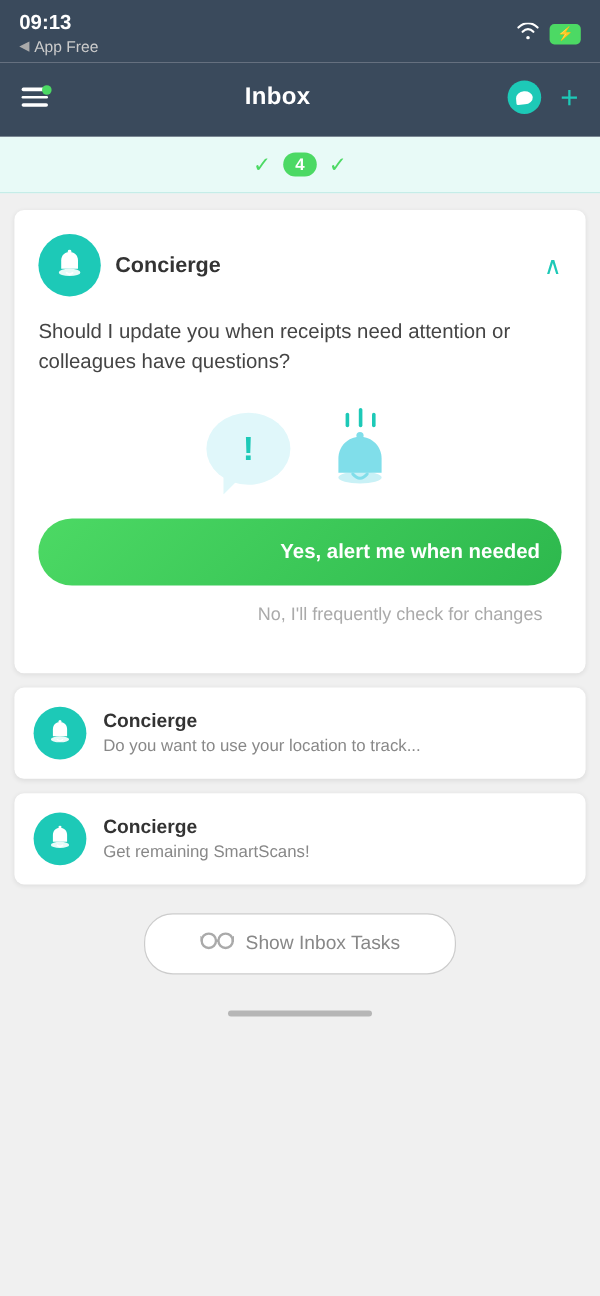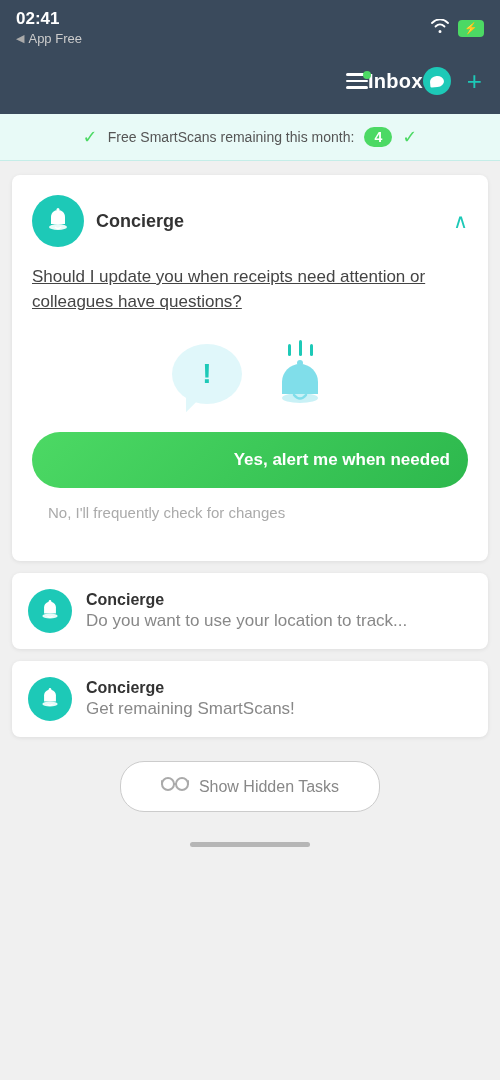--- a/index.html
+++ b/index.html
@@ -61,21 +61,21 @@
       border-radius: 4px;
       position: relative;
     }
 
     
     .header {
       background: #3a4a5c;
       color: white;
       display: flex;
       align-items: center;
-      justify-content: flex-end;
+      justify-content: space-between;
       padding: 10px 18px 14px;
       height: 62px;
     }
     .header-menu {
       display: flex;
       flex-direction: column;
       gap: 4px;
       cursor: pointer;
       position: relative;
     }
@@ -213,21 +213,20 @@
       color: #1dc9b7;
       font-size: 20px;
       font-weight: 300;
     }
 
     .concierge-question {
       font-size: 17px;
       color: #444;
       line-height: 1.45;
       margin-top: 18px;
-      text-decoration: underline;
     }
 
     
     .illustration-area {
       display: flex;
       justify-content: center;
       align-items: center;
       gap: 30px;
       padding: 30px 0 20px;
     }
@@ -299,21 +298,21 @@
       cursor: pointer;
       margin-top: 8px;
     }
     .btn-secondary-text {
       display: block;
       width: 100%;
       background: none;
       border: none;
       color: #aaa;
       font-size: 15px;
-      text-align: left;
+      text-align: right;
       padding: 16px;
       cursor: pointer;
     }
 
     
     .concierge-row {
       display: flex;
       align-items: center;
       padding: 16px 16px;
       gap: 14px;
@@ -331,21 +330,21 @@
     .concierge-row-text {
       display: flex;
       flex-direction: column;
     }
     .concierge-row-title {
       font-size: 16px;
       font-weight: 600;
       color: #333;
     }
     .concierge-row-subtitle {
-      font-size: 17px;
+      font-size: 14px;
       color: #888;
       margin-top: 2px;
     }
 
     
     .show-hidden {
       display: flex;
       align-items: center;
       justify-content: center;
       gap: 10px;
@@ -379,21 +378,21 @@
       background: #333;
       border-radius: 3px;
       opacity: 0.3;
     }
   </style>
 </head>
 <body>
 
 <div class="status-bar">
   <div class="status-left">
-    <span class="status-time">02:41</span>
+    <span class="status-time">09:13</span>
     <span class="status-carrier">
       <span class="status-carrier-arrow">◀</span>
       <span>App Free</span>
     </span>
   </div>
   <div class="status-right">
     <span class="wifi-icon">
       <svg width="20" height="14" viewBox="0 0 20 14">
         <path d="M10 11a1.5 1.5 0 1 1 0 3 1.5 1.5 0 0 1 0-3z" fill="white"></path>
         <path d="M5.5 7.5C6.9 6.1 8.35 5.3 10 5.3s3.1.8 4.5 2.2" stroke="white" stroke-width="1.8" fill="none" stroke-linecap="round"></path>
@@ -413,21 +412,20 @@
   </div>
   <span class="header-title">Inbox</span>
   <div class="header-icons">
     <div class="header-chat"></div>
     <span class="header-plus">+</span>
   </div>
 </div>
 
 <div class="scan-banner">
   <span class="scan-banner-left">✓</span>
-  <span>Free SmartScans remaining this month:</span>
   <span class="scan-count-badge">4</span>
   <span class="scan-banner-right">✓</span>
 </div>
 
 <div class="main-content">
 
   <div class="card">
     <div class="concierge-expanded">
       <div class="concierge-header">
         <div class="concierge-avatar">
@@ -510,21 +508,21 @@
     <button class="show-hidden">
       <span class="glasses-icon">
         <svg width="28" height="16" viewBox="0 0 28 16">
           <circle cx="7" cy="8" r="6" stroke="#aaa" stroke-width="2" fill="none"></circle>
           <circle cx="21" cy="8" r="6" stroke="#aaa" stroke-width="2" fill="none"></circle>
           <line x1="13" y1="8" x2="15" y2="8" stroke="#aaa" stroke-width="2"></line>
           <line x1="1" y1="8" x2="0" y2="5" stroke="#aaa" stroke-width="2" stroke-linecap="round"></line>
           <line x1="27" y1="8" x2="28" y2="5" stroke="#aaa" stroke-width="2" stroke-linecap="round"></line>
         </svg>
       </span>
-      <span class="show-hidden-label">Show Hidden Tasks</span>
+      <span class="show-hidden-label">Show Inbox Tasks</span>
     </button>
   </div>
 
 </div>
 
 <div class="home-indicator">
   <div class="home-bar"></div>
 </div>
 
 </body></html>

